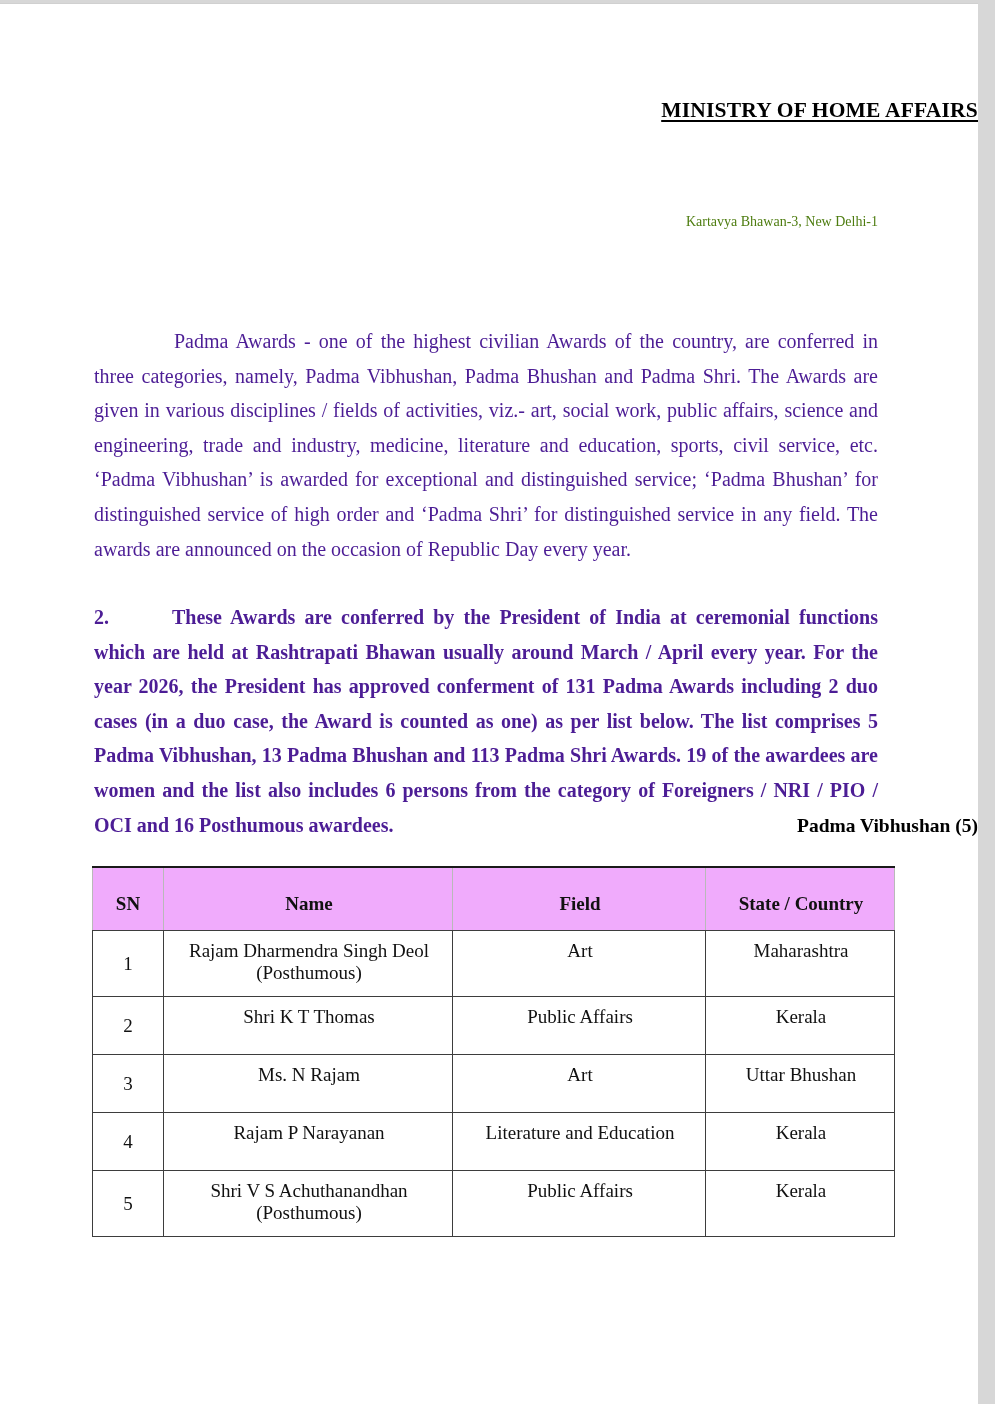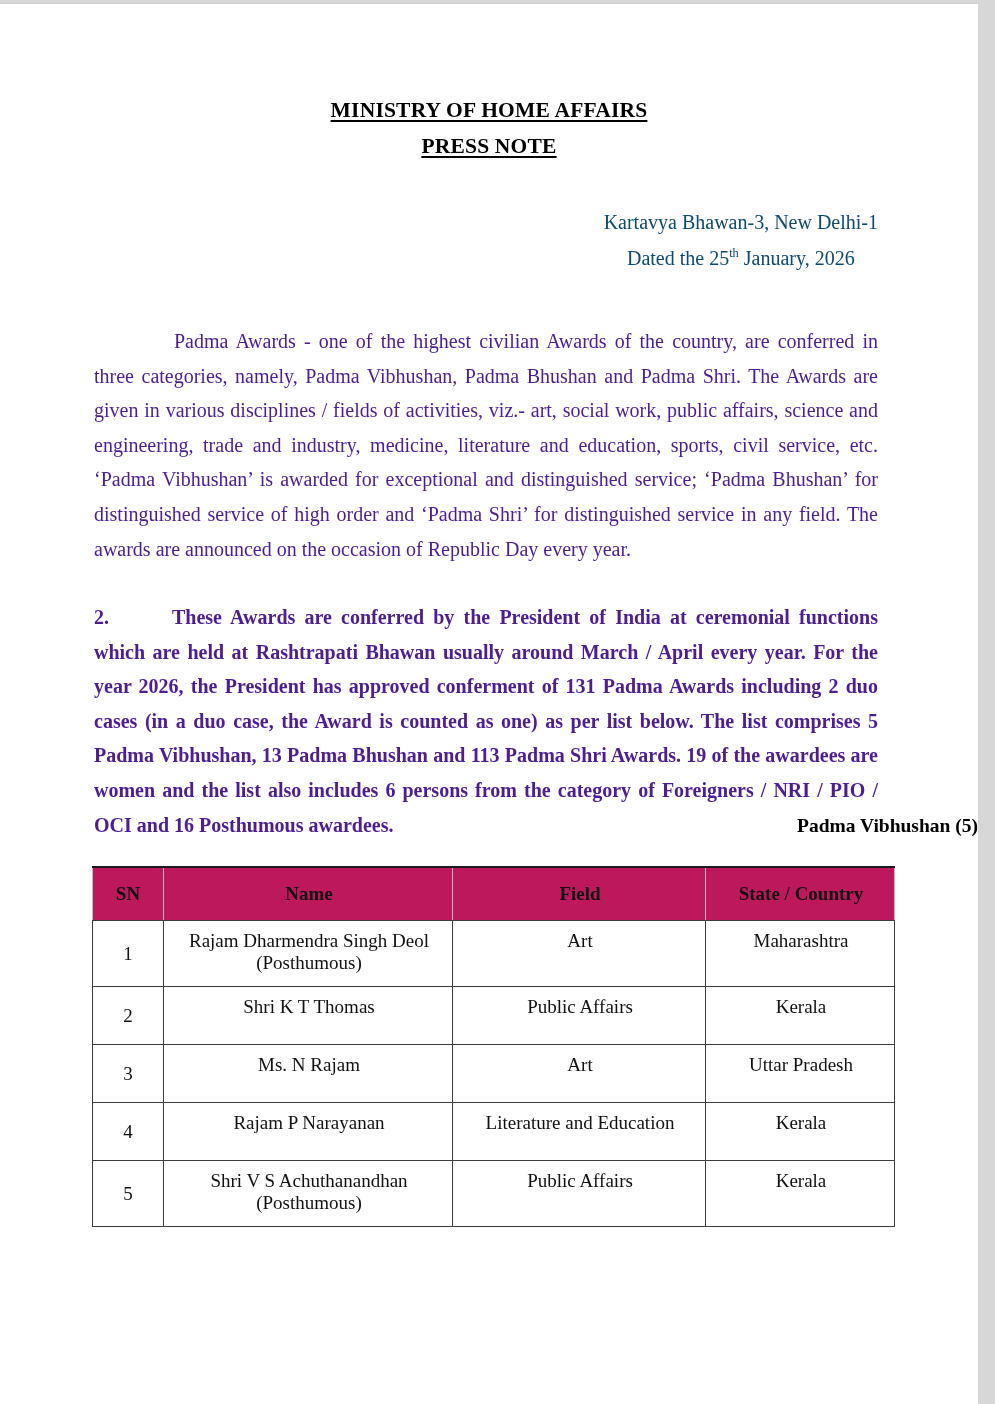--- a/index.html
+++ b/index.html
@@ -47,37 +47,38 @@
   }
   .doc-heading span.u {
     text-decoration: underline;
     text-underline-offset: 3px;
   }
   #ministry-title {
     position: absolute;
     left: 0;
     right: 0;
     top: 94px;
+    text-align: right;
   }
   #press-note-title {
     position: absolute;
     left: 0;
     right: 0;
     top: 130px;
   }
 
   
   .addr-block {
     position: absolute;
     right: 100px;
     top: 200px;
-    text-align: center;
-    font-size: 20px;
+    text-align: left;
+    font-size: 14px;
     line-height: 36px;
-    color: #0c4a6e;
+    color: #4d7c0f;
   }
   .addr-block .line { white-space: nowrap; }
   sup {
     font-size: 0.62em;
     vertical-align: super;
     line-height: 0;
   }
 
   
   .para {
@@ -138,27 +139,27 @@
 
   table.awards th,
   table.awards td {
     border: 1px solid #3d3d3d;
     vertical-align: top;
     padding: 9px 8px 8px 10px;
     text-align: center;
     font-weight: normal;
   }
   table.awards thead th {
-    background: #be185d;
+    background: #f0abfc;
     font-weight: bold;
     border-color: #b9b9b9;
     border-bottom-color: #3d3d3d;
     height: 40px;
     vertical-align: middle;
-    padding-top: 6px;
+    padding-top: 16px;
     padding-bottom: 6px;
   }
   table.awards thead th.sn-head {
     text-align: center;
     padding-left: 8px;
   }
   table.awards td.sn-cell {
     text-align: center;
     vertical-align: middle;
     padding-left: 8px;
@@ -174,25 +175,23 @@
 </style>
 </head>
 <body>
 
 <div class="viewer">
   <div class="page">
     <div class="page-inner">
 
       <div class="doc-heading" id="ministry-title"><span class="u">MINISTRY OF HOME AFFAIRS</span></div>
 
-      <div class="doc-heading" id="press-note-title"><span class="u">PRESS NOTE</span></div>
 
       <div class="addr-block">
         <div class="line">Kartavya Bhawan-3, New Delhi-1</div>
-        <div class="line"><span>Dated the 25</span><sup>th</sup><span> January, 2026</span></div>
       </div>
 
       <p class="para" id="para-1">Padma Awards - one of the highest civilian Awards of the country, are conferred in three categories, namely, Padma Vibhushan, Padma Bhushan and Padma Shri. The Awards are given in various disciplines / fields of activities, viz.- art, social work, public affairs, science and engineering, trade and industry, medicine, literature and education, sports, civil service, etc. ‘Padma Vibhushan’ is awarded for exceptional and distinguished service; ‘Padma Bhushan’ for distinguished service of high order and ‘Padma Shri’ for distinguished service in any field. The awards are announced on the occasion of Republic Day every year.</p>
 
       <p class="para" id="para-2"><span class="marker">2.</span><span>These Awards are conferred by the President of India at ceremonial functions which are held at Rashtrapati Bhawan usually around March / April every year. For the year 2026, the President has approved conferment of 131 Padma Awards including 2 duo cases (in a duo case, the Award is counted as one) as per list below. The list comprises 5 Padma Vibhushan, 13 Padma Bhushan and 113 Padma Shri Awards. 19 of the awardees are women and the list also includes 6 persons from the category of Foreigners / NRI / PIO / OCI and 16 Posthumous awardees.</span></p>
 
       <div id="table-caption">Padma Vibhushan (5)</div>
 
       <div id="awards-table-wrap">
         <table class="awards">
@@ -227,21 +226,21 @@
                 </td>
                 <td>Public Affairs</td>
                 <td>Kerala</td>
               </tr>
               <tr>
                 <td class="sn-cell">3</td>
                 <td>
                   <span class="name-line">Ms. N Rajam</span>
                 </td>
                 <td>Art</td>
-                <td>Uttar Pradesh</td>
+                <td>Uttar Bhushan</td>
               </tr>
               <tr>
                 <td class="sn-cell">4</td>
                 <td>
                   <span class="name-line">Rajam P Narayanan</span>
                 </td>
                 <td>Literature and Education</td>
                 <td>Kerala</td>
               </tr>
               <tr class="tall">

